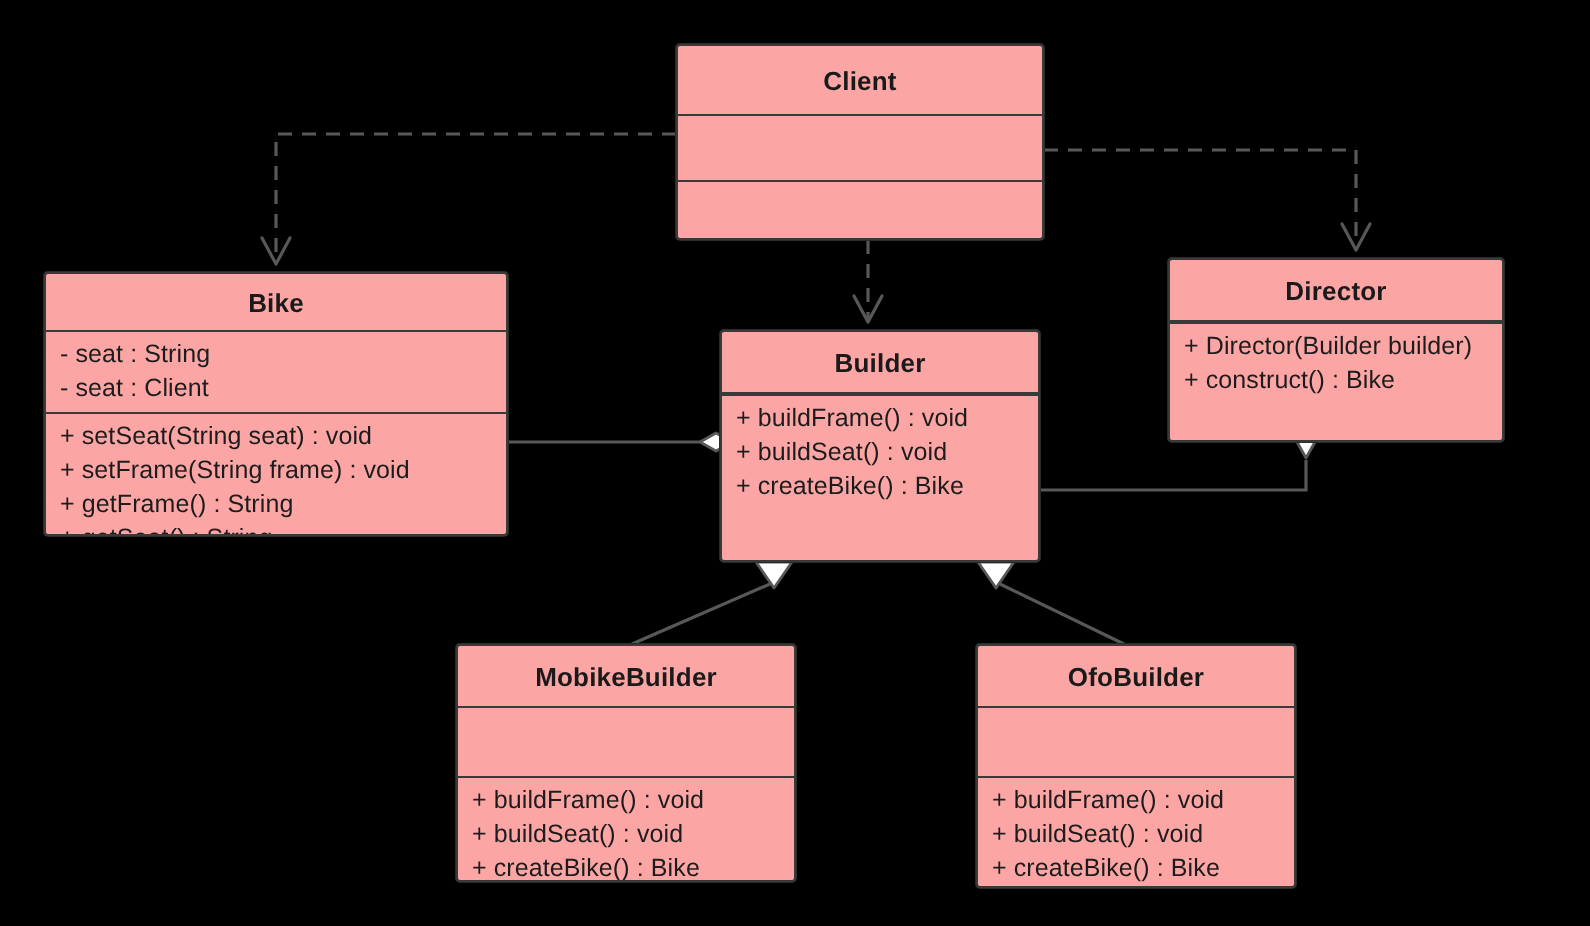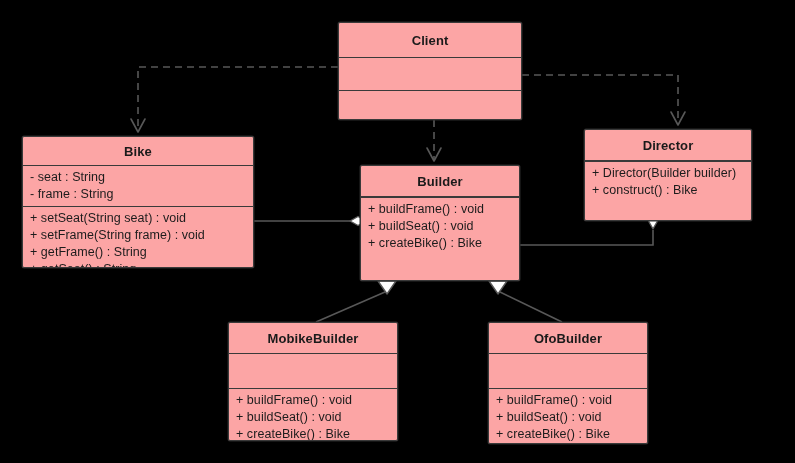--- a/index.html
+++ b/index.html
@@ -134,21 +134,21 @@
     <div class="uml-divider"></div>
     <div class="uml-compartment c-attrs empty-compartment"></div>
     <div class="uml-divider"></div>
   </div>
 
   <div class="uml-class" id="class-bike">
     <div class="uml-name">Bike</div>
     <div class="uml-divider"></div>
     <div class="uml-compartment">
       <div class="uml-row">- seat : String</div>
-      <div class="uml-row">- frame : String</div>
+      <div class="uml-row">- seat : Client</div>
     </div>
     <div class="uml-divider"></div>
     <div class="uml-compartment">
       <div class="uml-row">+ setSeat(String seat) : void</div>
       <div class="uml-row">+ setFrame(String frame) : void</div>
       <div class="uml-row">+ getFrame() : String</div>
       <div class="uml-row">+ getSeat() : String</div>
     </div>
   </div>
 

